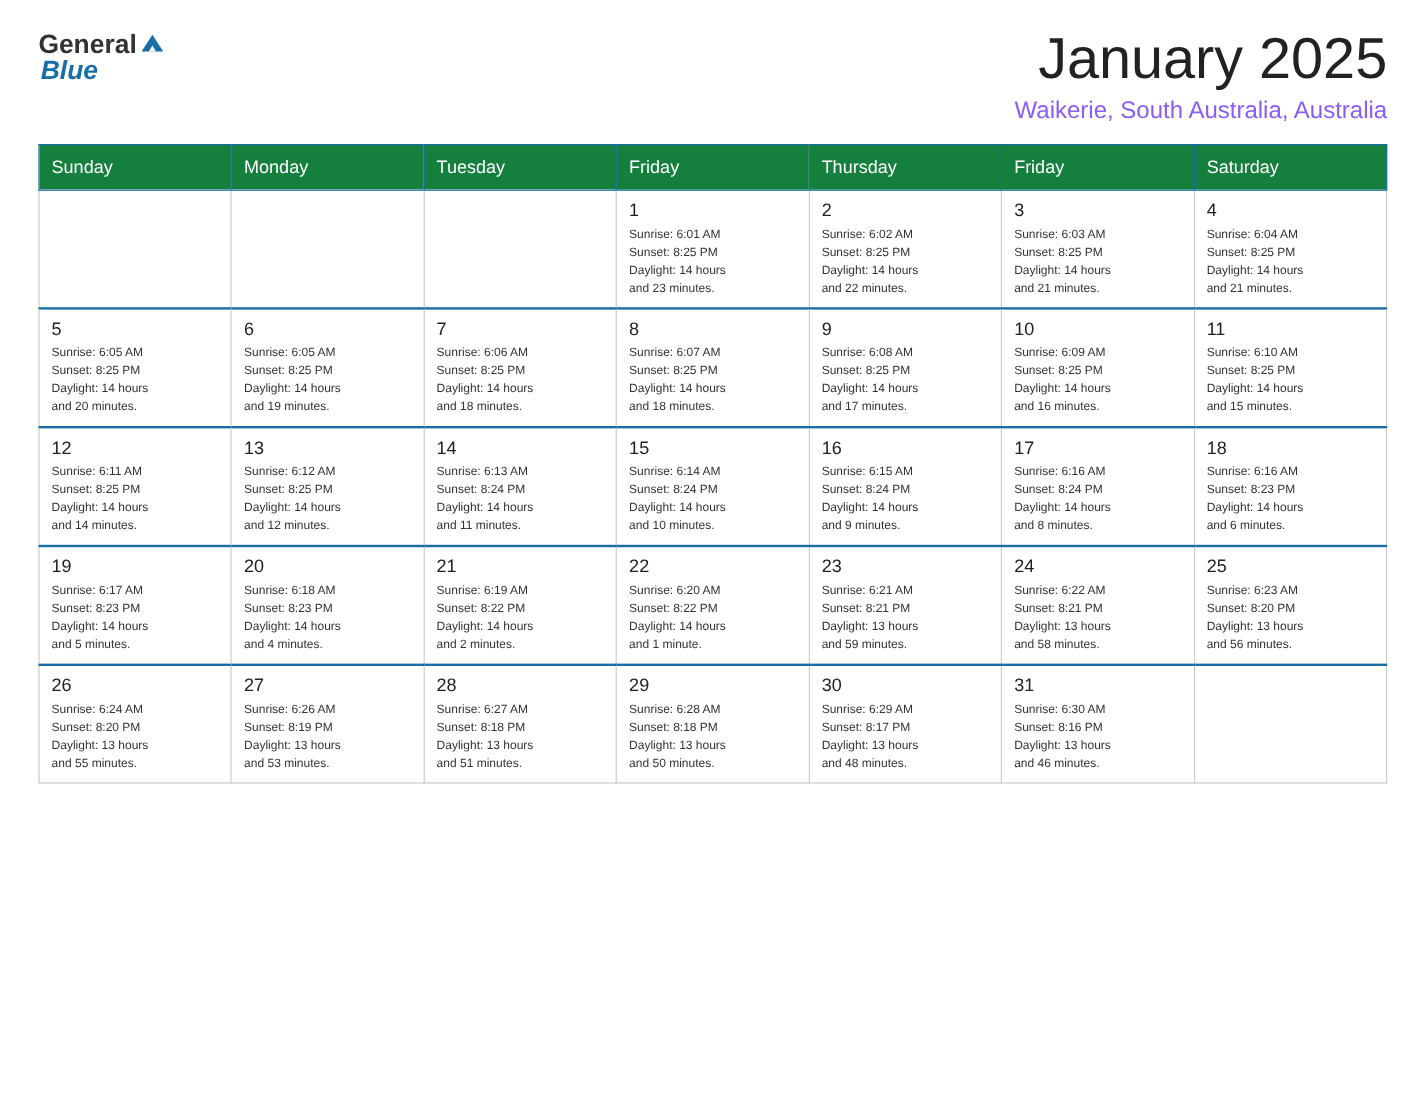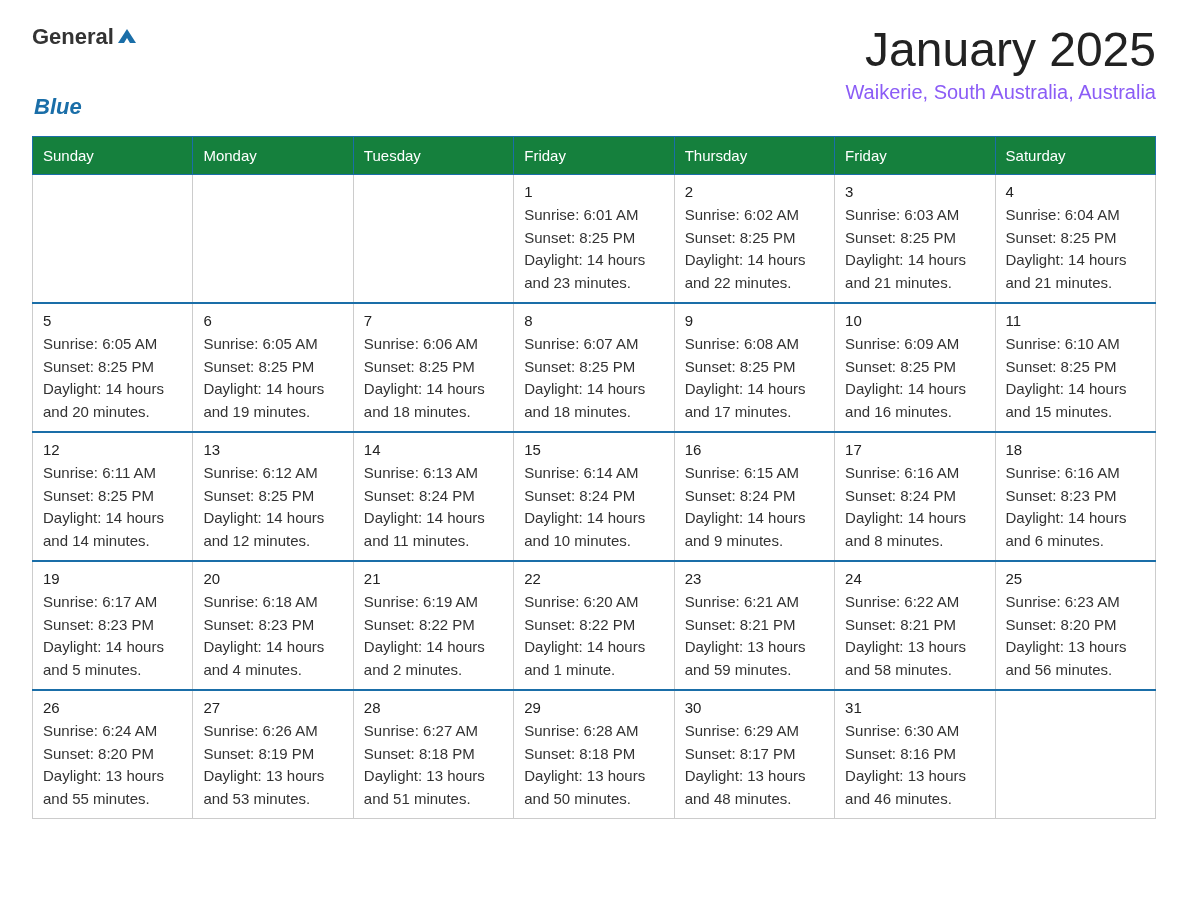--- a/index.html
+++ b/index.html
@@ -65,32 +65,31 @@
     }
     .calendar td.empty {
       background: #fff;
     }
     .day-number {
       font-size: 15px;
       color: #222;
       margin-bottom: 4px;
     }
     .day-info {
-      font-size: 15px;
+      font-size: 10px;
       color: #333;
       line-height: 1.5;
     }
     .row-divider td {
       border-top: 2px solid #1a6ea8;
     }
     .logo-wrapper {
       display: flex;
       flex-direction: column;
       align-items: flex-start;
-      gap: 48px;
     }
     .logo-line1 {
       display: flex;
       align-items: center;
     }
   </style>
 </head>
 <body>
 
 <div class="header">

